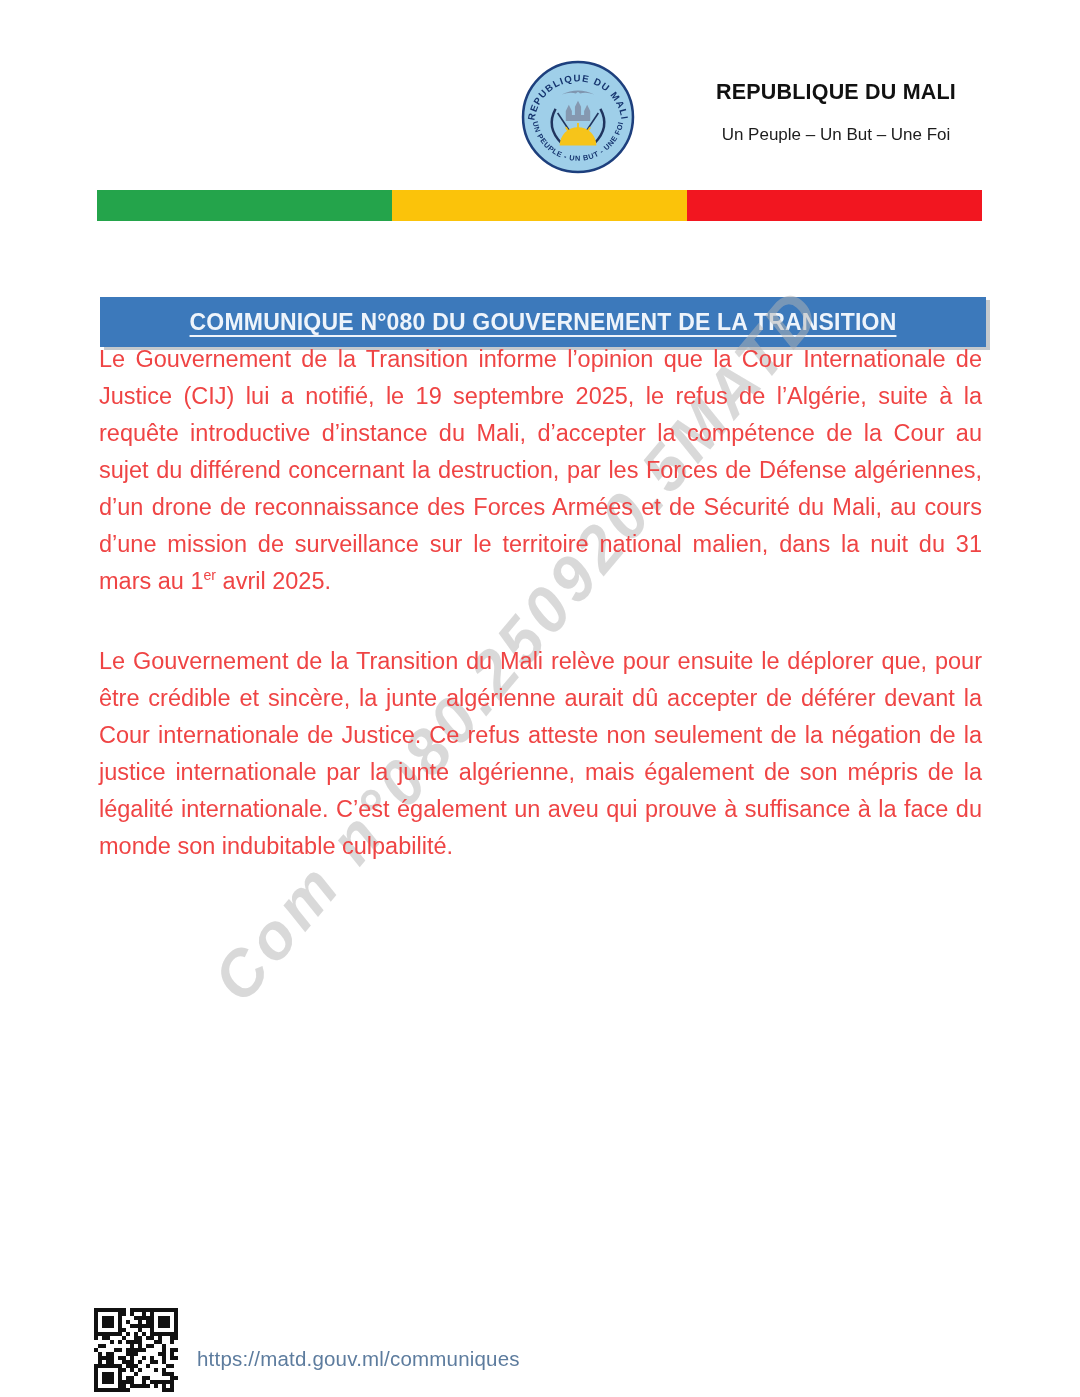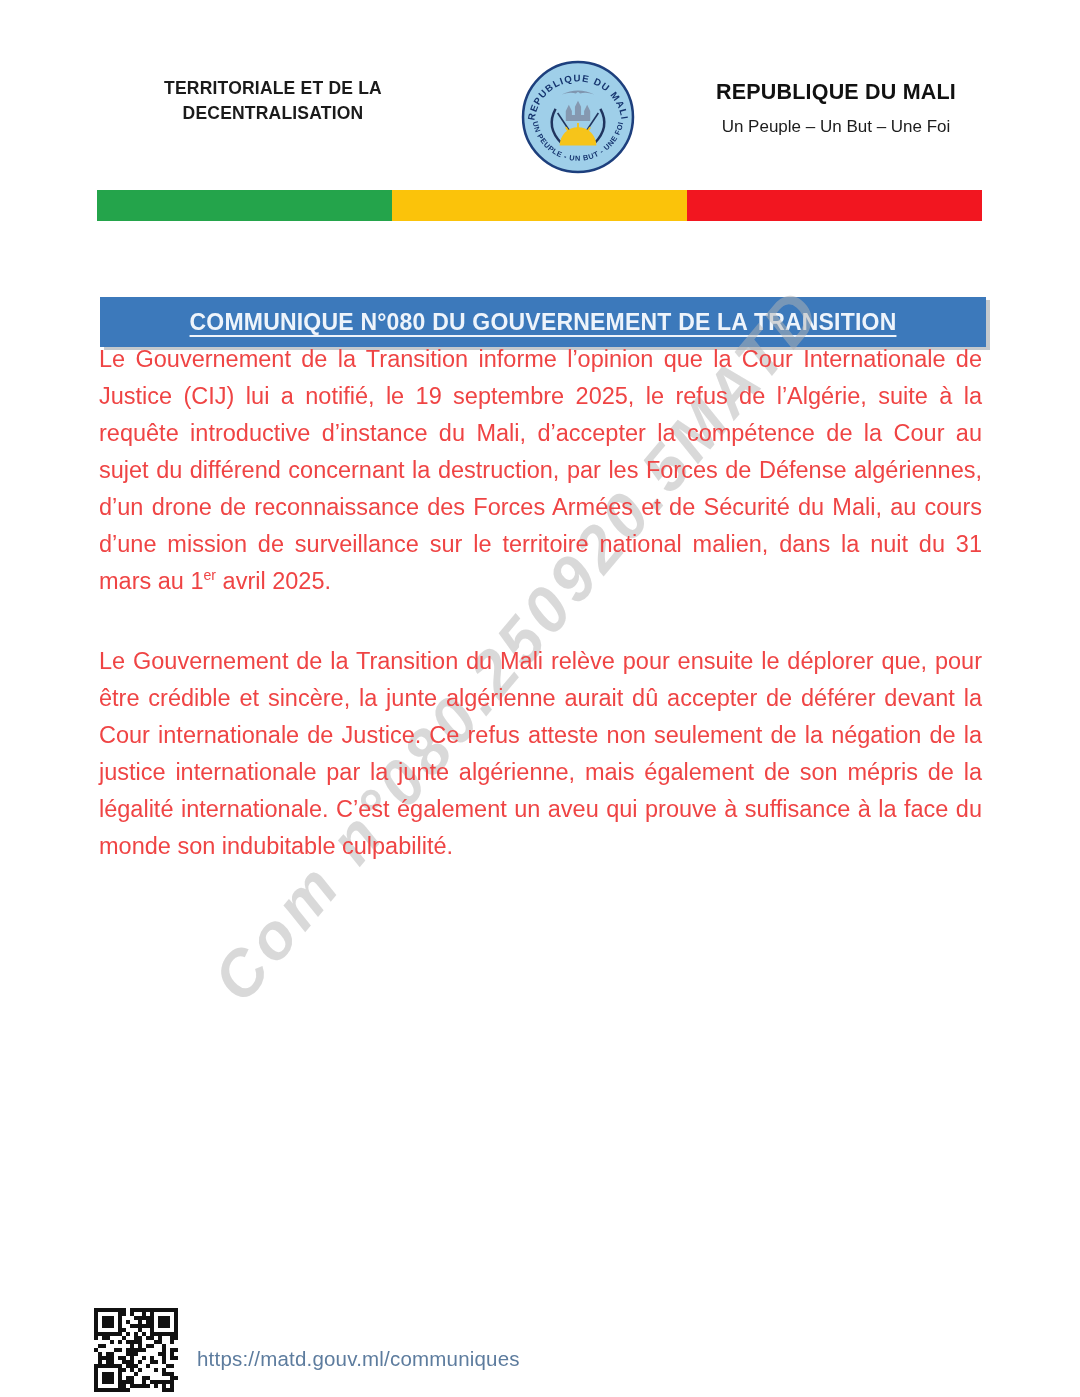--- a/index.html
+++ b/index.html
@@ -9,21 +9,21 @@
   }
   
   .ministry{
     position:absolute;left:86px;top:76px;width:374px;
     text-align:center;font-weight:bold;font-size:17.5px;line-height:1.42;
     color:#1b1b1b;letter-spacing:0.2px;
   }
   .logo{position:absolute;left:521px;top:60px;width:114px;height:114px;}
   .republic{position:absolute;left:700px;top:80px;width:272px;text-align:center;}
   .republic .name{font-size:21.5px;font-weight:bold;color:#111;letter-spacing:0.2px;}
-  .republic .motto{font-size:17px;color:#1c1c1c;margin-top:12px;}
+  .republic .motto{font-size:17px;color:#1c1c1c;margin-top:20px;}
   
   .flag-bar{position:absolute;left:97px;top:190px;width:885px;height:31px;display:flex;}
   .flag-bar .seg{flex:1;height:100%;}
   .seg.green{background:#24a44b;}
   .seg.yellow{background:#fbc30a;}
   .seg.red{background:#f21620;}
   
   .banner{
     position:absolute;left:100px;top:257px;width:886px;height:50px;
     background:#3c79bb;display:flex;align-items:center;justify-content:center;
@@ -54,21 +54,20 @@
   .qr{position:absolute;left:94px;top:1308px;width:84px;height:84px;}
   .url{
     position:absolute;left:197px;top:1347px;font-size:20.5px;color:#5d7c9e;
     text-decoration:none;letter-spacing:0.2px;text-align:right;
   }
 </style>
 </head>
 <body>
 
 <div class="ministry">
-  <div>TERRITORIALE ET DE LA DECENTRALISATION</div>
 </div>
 
 <svg class="logo" viewBox="0 0 112 112">
   <defs>
     <path id="arcTop" d="M 13 64 A 43 43 0 0 1 99 64" fill="none"></path>
     <path id="arcBottom" d="M 11 54 A 45 45 0 0 0 101 54" fill="none"></path>
   </defs>
   <circle cx="56" cy="56" r="54" fill="#9fcfe9" stroke="#1d3f7d" stroke-width="2.5"></circle>
   <text font-size="9.5" font-weight="bold" fill="#16356f" letter-spacing="1.2">
     <textPath href="#arcTop" startOffset="50%" text-anchor="middle">REPUBLIQUE DU MALI</textPath>

